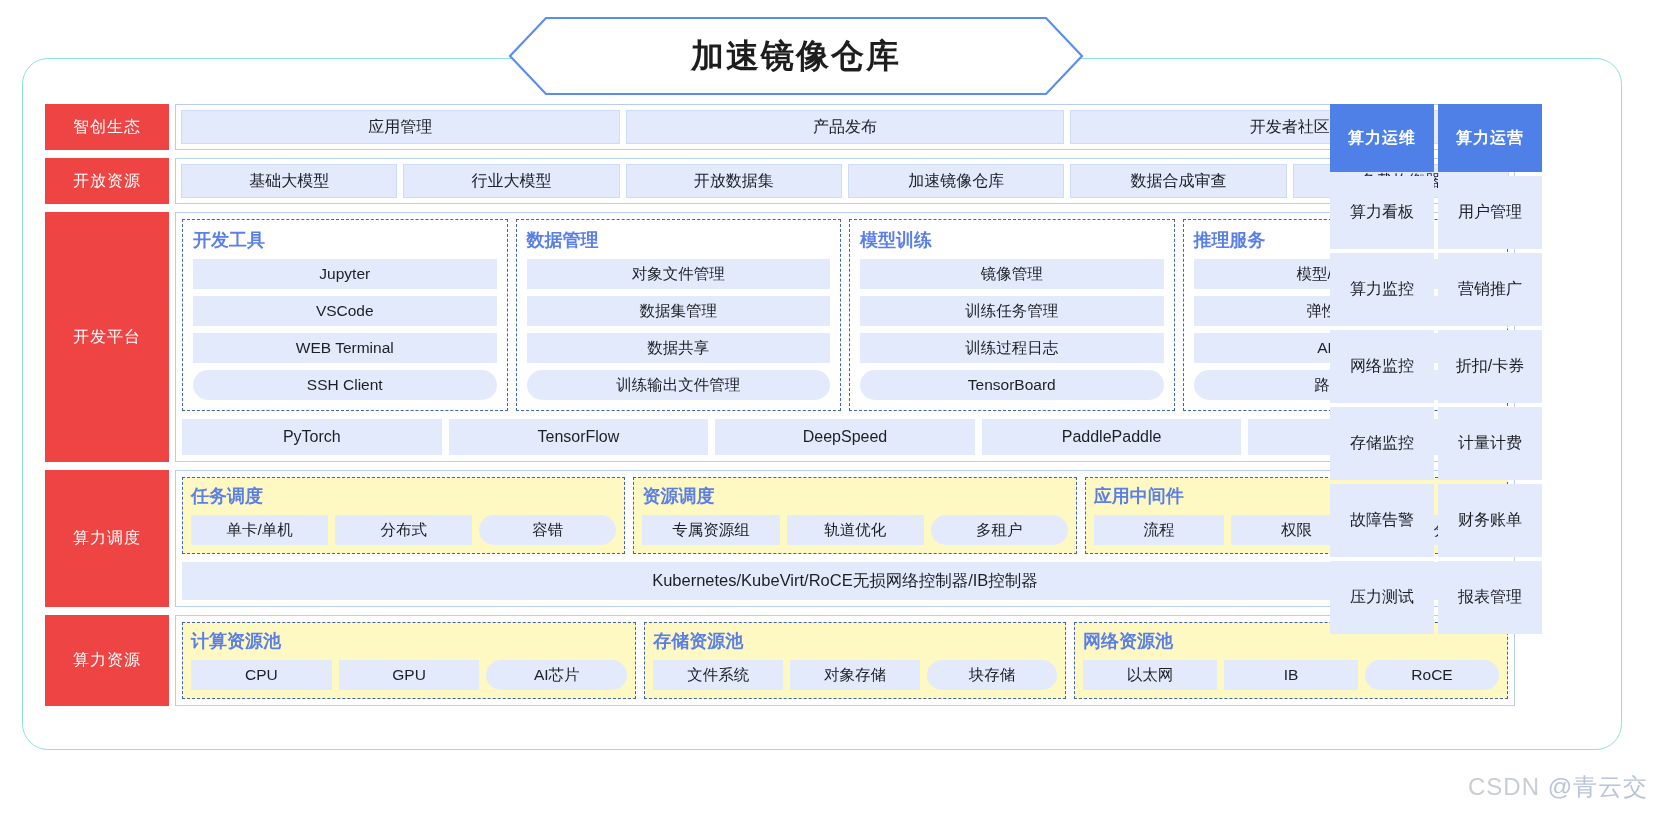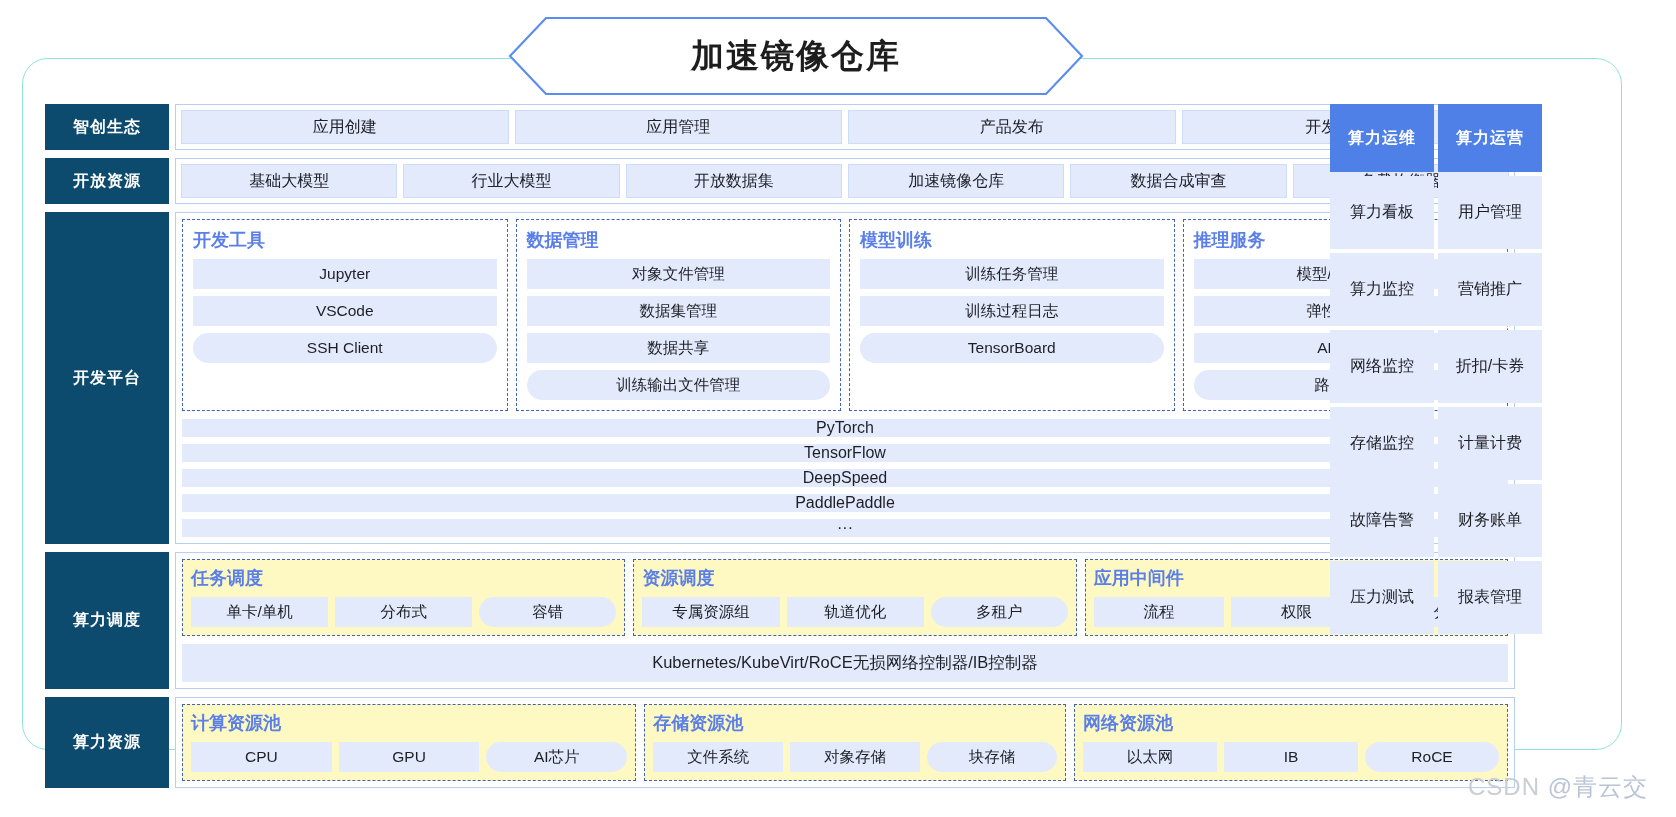--- a/index.html
+++ b/index.html
@@ -24,23 +24,23 @@
     position:absolute;left:0;top:0;width:580px;height:84px;
     display:flex;align-items:center;justify-content:center;
     font-size:33px;font-weight:bold;color:#1d1d1d;letter-spacing:2px;
   }
   
   .content{
     position:absolute;left:45px;top:104px;width:1470px;
   }
   .row{display:flex;align-items:stretch;margin-bottom:8px;}
   .band-label{
-    width:124px;flex:none;background:#0c4a6e;color:#fff;
+    width:124px;flex:none;background:#ef4444;color:#fff;
     display:flex;align-items:center;justify-content:center;
-    font-size:16px;font-weight:bold;letter-spacing:1px;
+    font-size:16px;font-weight:normal;letter-spacing:1px;
   }
   .band-body{
     flex:1;margin-left:6px;border:1px solid #b9cdf2;background:#fff;
     padding:5px;box-sizing:border-box;display:flex;gap:6px;
   }
   .pill{
     background:#e3eafb;border:1px solid #cfdcf7;flex:1;
     display:flex;align-items:center;justify-content:center;
     font-size:16px;color:#20222b;height:34px;box-sizing:border-box;
   }
@@ -58,21 +58,21 @@
   }
   .col-title{
     text-align:left;font-size:18px;color:#5b7fe8;font-weight:bold;
     margin-bottom:7px;
   }
   .cell{
     background:#e3eafb;height:30px;display:flex;align-items:center;
     justify-content:center;font-size:15.5px;color:#1d1f26;margin-bottom:7px;
   }
   .cell:last-child{margin-bottom:0;border-radius:15px;}
-  .fw-row{display:flex;gap:7px;margin-top:8px;flex-direction:column;}
+  .fw-row{display:flex;gap:7px;margin-top:8px;}
   .fw-cell{
     flex:1;background:#e3eafb;height:36px;display:flex;align-items:center;
     justify-content:center;font-size:16px;color:#1d1f26;
   }
   
   .sched-sub{display:flex;gap:8px;}
   .sched-card{
     border:1.6px dashed #3f62b5;padding:6px 8px 8px 8px;box-sizing:border-box;
     background:#fef9c3;
   }
@@ -115,21 +115,20 @@
     <path d="M 40 4 L 540 4 L 576 42 L 540 80 L 40 80 L 4 42 Z" fill="#ffffff" stroke="#5b8def" stroke-width="2.2"></path>
   </svg>
   <div class="title-text">加速镜像仓库</div>
 </div>
 
 <div class="content">
 
   <div class="row">
     <div class="band-label">智创生态</div>
     <div class="band-body">
-      <div class="pill">应用创建</div>
       <div class="pill">应用管理</div>
       <div class="pill">产品发布</div>
       <div class="pill">开发者社区</div>
     </div>
   </div>
 
   <div class="row">
     <div class="band-label">开放资源</div>
     <div class="band-body">
       <div class="pill">基础大模型</div>
@@ -143,33 +142,35 @@
 
   <div class="row">
     <div class="band-label">开发平台</div>
     <div class="plat-body">
       <div class="dash-group">
 
         <div class="col-card">
           <div class="col-title">开发工具</div>
           <div class="cell">Jupyter</div>
           <div class="cell">VSCode</div>
+          <div class="cell">WEB Terminal</div>
           <div class="cell">SSH Client</div>
         </div>
 
         <div class="col-card">
           <div class="col-title">数据管理</div>
           <div class="cell">对象文件管理</div>
           <div class="cell">数据集管理</div>
           <div class="cell">数据共享</div>
           <div class="cell">训练输出文件管理</div>
         </div>
 
         <div class="col-card">
           <div class="col-title">模型训练</div>
+          <div class="cell">镜像管理</div>
           <div class="cell">训练任务管理</div>
           <div class="cell">训练过程日志</div>
           <div class="cell">TensorBoard</div>
         </div>
 
         <div class="col-card">
           <div class="col-title">推理服务</div>
           <div class="cell">模型/应用中心</div>
           <div class="cell">弹性扩缩容</div>
           <div class="cell">API网关</div>

